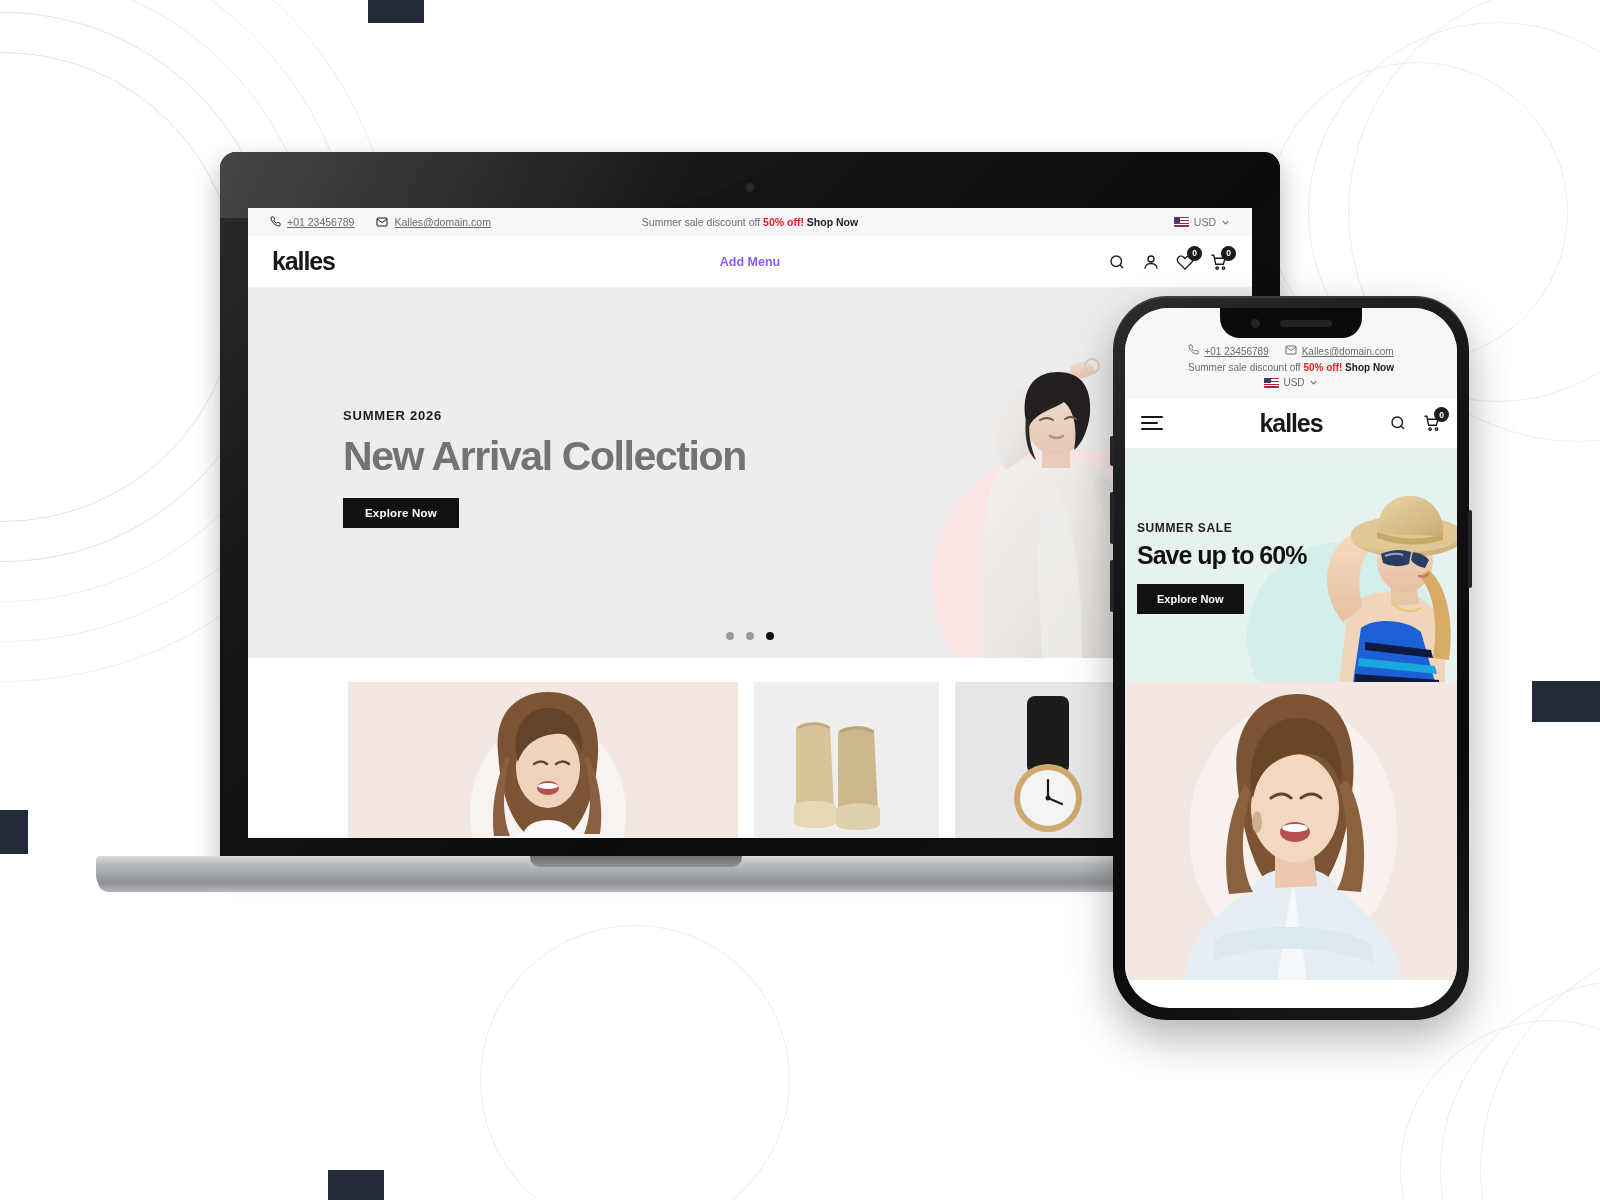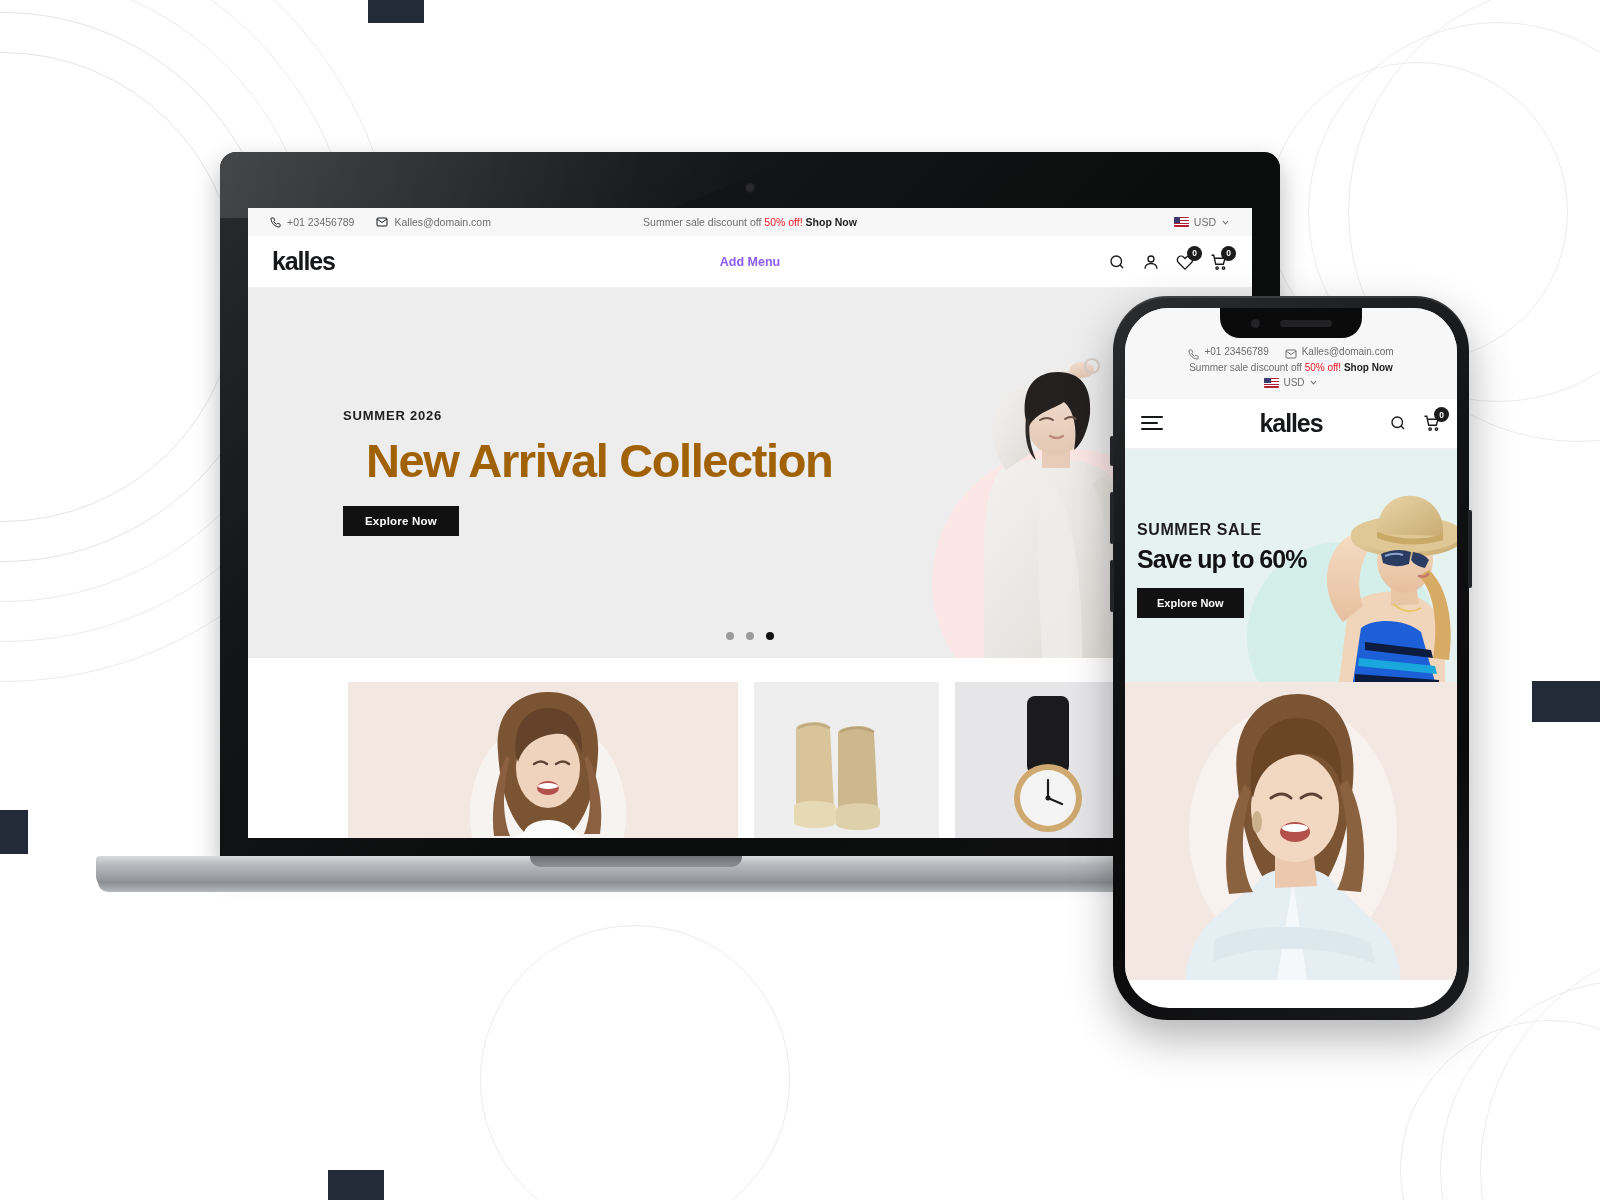--- a/index.html
+++ b/index.html
@@ -64,27 +64,27 @@
     background: linear-gradient(180deg,#8b8e93,#b5b8bc);
     border-radius: 0 0 14px 14px;
   }
 
   
   .topbar {
     height: 28px; background: #f7f7f7; display: flex; align-items: center;
     padding: 0 22px; font-size: 10.5px; color: #6d6d6d; position: relative;
   }
   .tb-left { display: flex; align-items: center; gap: 22px; }
-  .tb-item { display: flex; align-items: flex-end; gap: 6px; white-space: nowrap; }
+  .tb-item { display: flex; align-items: flex-start; gap: 6px; white-space: nowrap; text-decoration: underline; }
   .tb-center {
     position: absolute; left: 50%; transform: translateX(-50%);
     white-space: nowrap; font-size: 10.5px; color: #6d6d6d;
   }
   .tb-right { margin-left: auto; display: flex; align-items: center; gap: 5px; font-size: 10.5px; }
-  .hl-red { color: #ec1c24; font-weight: normal; }
+  .hl-red { color: #ec1c24; font-weight: bold; }
   .hl-dark { color: #1d1d1d; font-weight: bold; }
   .flag {
     width: 15px; height: 10px; border-radius: 1px; display: inline-block;
     background:
       linear-gradient(180deg, #b22234 0 14%, #fff 14% 28%, #b22234 28% 42%, #fff 42% 56%, #b22234 56% 70%, #fff 70% 84%, #b22234 84% 100%);
     position: relative; overflow: hidden;
   }
   .flag::after { content:""; position:absolute; left:0; top:0; width:44%; height:56%; background:#3c3b6e; }
 
   .navbar {
@@ -103,22 +103,22 @@
     border-radius: 50%; background: #1c1c1c; color: #fff; font-size: 8.5px;
     display: flex; align-items: center; justify-content: center; font-weight: 700;
   }
   .icon-wrap { position: relative; }
 
   
   .hero { height: 370px; background: #ededed; position: relative; overflow: hidden; }
   .hero-copy { position: absolute; left: 95px; top: 120px; }
   .eyebrow { font-size: 13px; font-weight: 600; letter-spacing: .8px; color: #1d1d1d; }
   .hero-title {
-    font-size: 47px; font-weight: 800; letter-spacing: -1.4px;
-    color: #a16207; margin-top: 10px; white-space: nowrap; margin-left: 23px;
+    font-size: 41px; font-weight: 800; letter-spacing: -1.4px;
+    color: #737373; margin-top: 10px; white-space: nowrap;
   }
   .btn-dark {
     display: inline-block; margin-top: 18px; background: #111; color: #fff;
     font-size: 11.5px; font-weight: 700; padding: 9px 22px; letter-spacing: .2px;
   }
   .pink-circle {
     position: absolute; right: 52px; bottom: -58px; width: 268px; height: 268px;
     border-radius: 50%; background: #fbe5e5;
   }
   .model {
@@ -180,21 +180,21 @@
   .burger i { display: block; height: 2px; background: #17181a; border-radius: 1px; }
   .burger i:nth-child(2) { width: 78%; }
   .ph-logo {
     position: absolute; left: 50%; transform: translateX(-50%);
     font-size: 25px; font-weight: 800; letter-spacing: -1.1px; color: #17181a;
   }
   .ph-icons { margin-left: auto; display: flex; align-items: center; gap: 16px; }
 
   .ph-hero { height: 233px; background: #e6f2f0; position: relative; overflow: hidden; }
   .ph-hero-copy { position: absolute; left: 12px; top: 72px; z-index: 3; }
-  .ph-eyebrow { font-size: 16px; font-weight: 600; letter-spacing: .6px; color: #1d1d1d; }
+  .ph-eyebrow { font-size: 12px; font-weight: 600; letter-spacing: .6px; color: #1d1d1d; }
   .ph-title { font-size: 25px; font-weight: 800; letter-spacing: -1px; color: #121212; margin-top: 6px; white-space: nowrap; }
   .ph-btn { display: inline-block; margin-top: 14px; background: #111; color: #fff; font-size: 11px; font-weight: 700; padding: 9px 20px; }
   .mint-circle { position: absolute; right: 20px; bottom: -50px; width: 190px; height: 190px; border-radius: 50%; background: #d4eeea; }
   .hat-model { position: absolute; right: -6px; bottom: 0; width: 190px; height: 210px; }
   .ph-photo { height: 298px; background: #f3e7e2; position: relative; overflow: hidden; }
 
   svg { display: block; overflow: visible; }
 </style>
 </head>
 <body>

